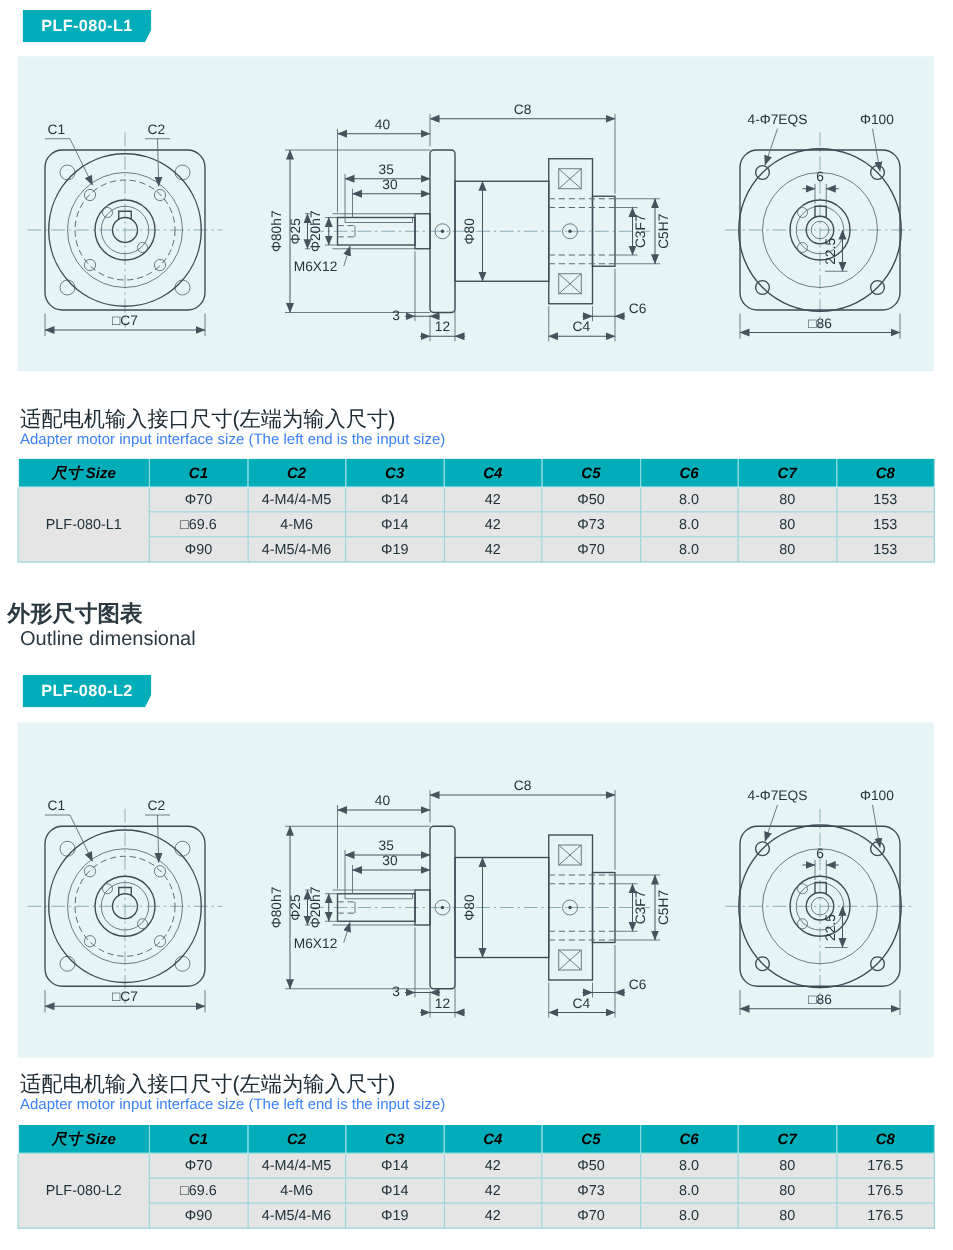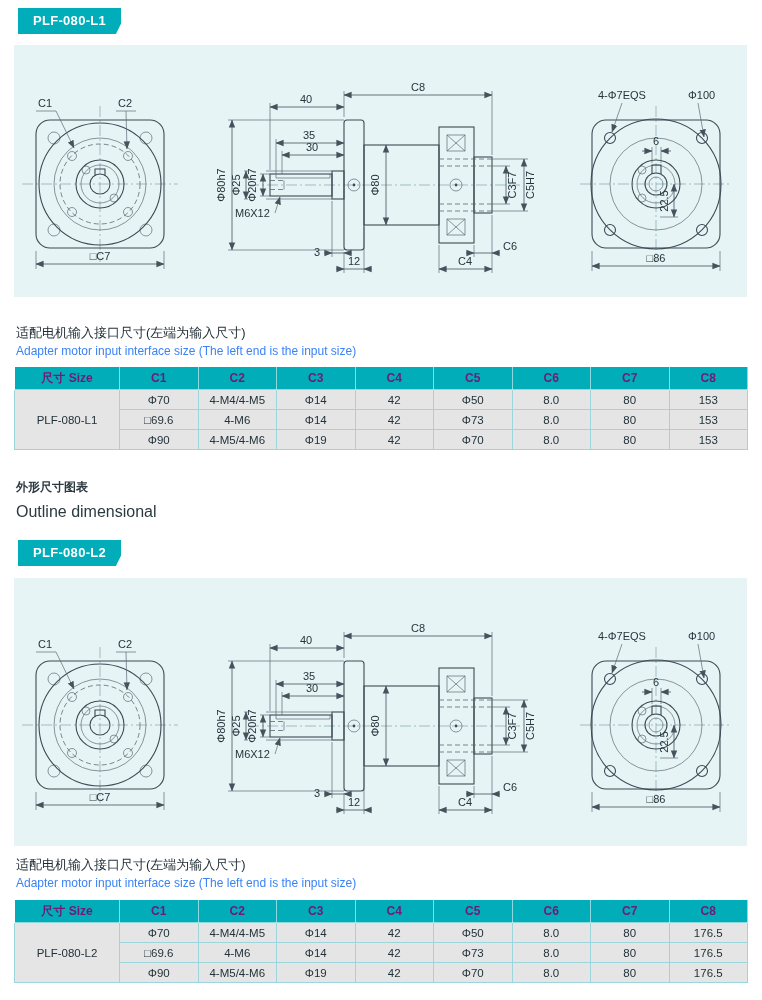--- a/index.html
+++ b/index.html
@@ -6,30 +6,30 @@
   html,body { background:#fff; }
   body { font-family:"Liberation Sans","DejaVu Sans",sans-serif; color:#222; }
   .page { position:relative; width:762px; height:1000px; background:#fff; overflow:hidden;border-radius:29px; }
 
   .badge { position:absolute; left:18px; background:var(--accent,#00adb8); color:#fff;
            font-size:13px; font-weight:bold; letter-spacing:.3px; padding:5px 15px 6px;
            clip-path:polygon(0 0,100% 0,100% 60%,95% 100%,0 100%); }
   .panel { position:absolute; left:14px; width:733px; background:var(--panel_bg,#e7f4f6); }
   .dwg-wrap { position:absolute; inset:0; display:flex; align-items:center; justify-content:center; }
 
-  .caption-cn { position:absolute; left:16px; font-size:13px; color:#1e2b33; }
+  .caption-cn { position:absolute; left:16px; font-size:17px; color:#1e2b33; }
   .caption-en { position:absolute; left:16px; font-size:12px; color:#3b82f6; }
-  .heading-cn { position:absolute; left:16px; font-size:12px; font-weight:bold; color:#2b3940; }
+  .heading-cn { position:absolute; left:6px; font-size:18px; font-weight:bold; color:#2b3940; }
   .heading-en { position:absolute; left:16px; font-size:16px; color:#2b3940; }
 
   table.dim-table { position:absolute; left:14px; width:733px; border-collapse:collapse;
                     table-layout:fixed; font-size:11.5px; color:#22323a;
                     border:1px solid var(--accent,#00adb8); }
-  .dim-table th { background:var(--accent,#00adb8); color:#701a75; font-weight:bold; height:23px;
-                  font-size:12px; border:1px solid rgba(255,255,255,.55); }
+  .dim-table th { background:var(--accent,#00adb8); color:#000000; font-weight:bold; height:23px;
+                  font-size:12px; border:1px solid rgba(255,255,255,.55);font-style:italic; }
   .dim-table td { background:#e5e5e5; text-align:center; height:20px;
                   border:1px solid var(--table_border,#9ad6db); }
   .dim-table col.cs { width:105px; } .dim-table col.cn { width:78.5px; }
 
   svg.dwg text { font-family:"Liberation Sans","DejaVu Sans",sans-serif; font-size:11px; fill:#26343c; }
   .ln   { stroke:#3c4b54; stroke-width:1.1; fill:none; }
   .thin { stroke:#5a6a72; stroke-width:.7;  fill:none; }
   .dash { stroke:#5a6a72; stroke-width:.8;  fill:none; stroke-dasharray:5 3; }
   .cl   { stroke:#7fa3ad; stroke-width:.7;  fill:none; stroke-dasharray:11 3 2 3; }
   .dim  { stroke:#44545c; stroke-width:.8;  fill:none; }

